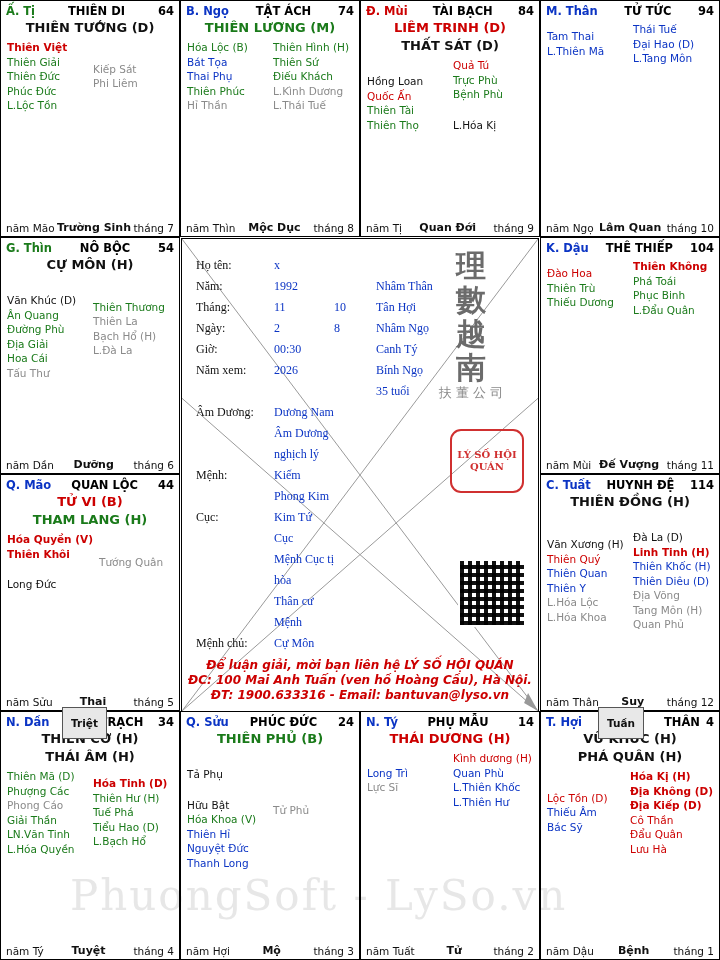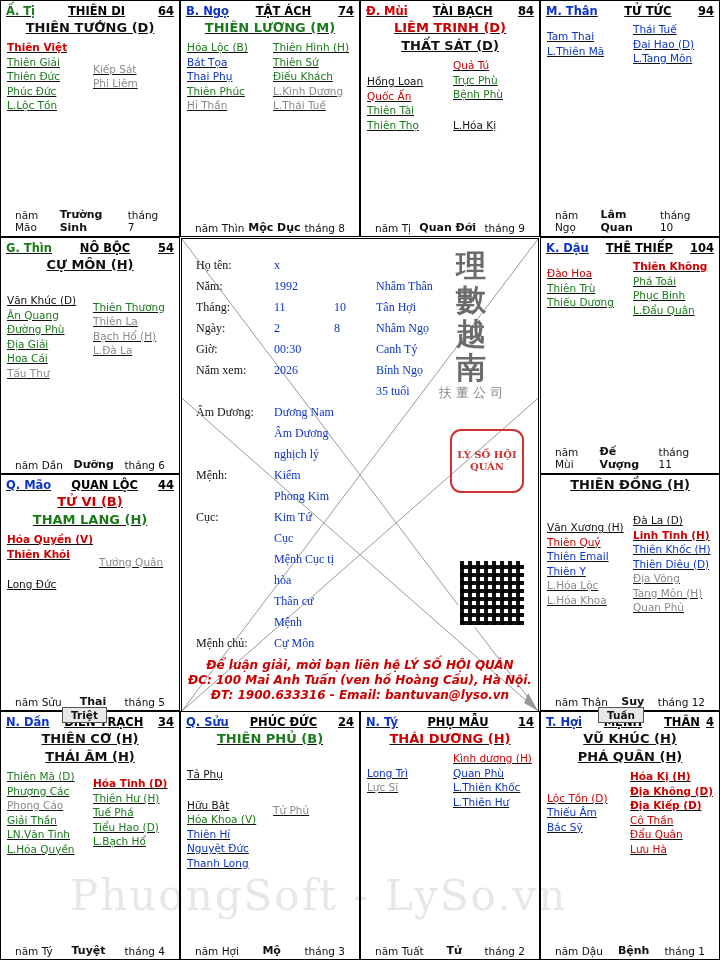--- a/index.html
+++ b/index.html
@@ -16,21 +16,20 @@
     position:absolute;left:0;top:0;width:720px;height:960px;
     display:grid;
     grid-template-columns:180px 180px 180px 180px;
     grid-template-rows:237px 237px 237px 249px;
   }
   .cell{
     border:1px solid #000;
     box-sizing:border-box;
     position:relative;
     overflow:hidden;
-    text-decoration:underline;
   }
   .cell .hdr{
     display:flex;justify-content:space-between;align-items:center;
     padding:3px 5px 0 5px;
     font-weight:bold;font-size:11.5px;
   }
   .chi{color:#0b34c4;}
   .chi.red{color:#cc0000;}
   .chi.green{color:#1a7a1a;}
   .cung{color:#000;font-weight:bold;font-size:11.5px;}
@@ -48,21 +47,21 @@
   .col div{white-space:nowrap;}
   .c-red{color:#cc0000;font-weight:bold;}
   .c-red-n{color:#cc0000;}
   .c-green{color:#1a7a1a;}
   .c-blue{color:#0b34c4;}
   .c-gray{color:#8a8a8a;}
   .c-black{color:#111;margin-top:16px;}
   .foot{
     position:absolute;bottom:2px;left:0;width:100%;
     display:flex;justify-content:space-between;align-items:center;
-    padding:0 14px;box-sizing:border-box;font-size:10.5px;
+    padding:0 5px;box-sizing:border-box;font-size:10.5px;
   }
   .foot .mid{font-weight:bold;font-size:11px;}
   
   .center{
     position:absolute;left:181px;top:238px;width:358px;height:474px;
     border:1px solid #000;box-sizing:border-box;
     background:transparent;
     overflow:hidden;
   }
   .diag{position:absolute;left:0;top:0;width:100%;height:100%;}
@@ -98,21 +97,21 @@
     border:2px solid #fff;
   }
   .contact{
     position:absolute;left:0;bottom:8px;width:100%;text-align:center;
     color:#cc0000;font-size:12px;line-height:15px;font-weight:bold;font-style:italic;
   }
   .tag{
     position:absolute;
     background:#e8e8e8;border:1px solid #555;
     font-size:10.5px;font-weight:bold;color:#111;
-    padding:1px 8px;z-index:20;
+    padding:9px 8px;z-index:20;
   }
   .watermark{
     position:absolute;left:70px;bottom:40px;
     font-size:42px;color:rgba(120,120,120,0.18);
     font-family:"DejaVu Serif","Liberation Serif",serif;
     letter-spacing:2px;z-index:0;pointer-events:none;white-space:nowrap;
   }
 </style>
 </head>
 <body>
@@ -313,28 +312,33 @@
         </div>
       </div>
       <div class="foot">
         <span>năm Sửu</span>
         <span class="mid">Thai</span>
         <span>tháng 5</span>
       </div>
     </div>
   <div class="cell" style="grid-column:2 / span 2;border:none;"></div>
   <div class="cell" id="c7">
+      <div class="hdr">
+        <span class="chi ">C. Tuất</span>
+        <span class="cung">HUYNH ĐỆ</span>
+        <span class="num"><span>114</span></span>
+      </div>
       <div>
         <div class="stars-main ">THIÊN ĐỒNG (H)</div>
       </div>
       <div class="cols">
         <div class="col">
           <div class="c-black">Văn Xương (H)</div>
           <div class="c-red-n">Thiên Quý</div>
-          <div class="c-blue">Thiên Email</div>
+          <div class="c-blue">Thiên Quan</div>
           <div class="c-blue">Thiên Y</div>
           <div class="c-gray">L.Hóa Lộc</div>
           <div class="c-gray">L.Hóa Khoa</div>
         </div>
         <div class="col">
           <div class="c-black">Đà La (D)</div>
           <div class="c-red">Linh Tinh (H)</div>
           <div class="c-blue">Thiên Khốc (H)</div>
           <div class="c-blue">Thiên Diêu (D)</div>
           <div class="c-gray">Địa Võng</div>

